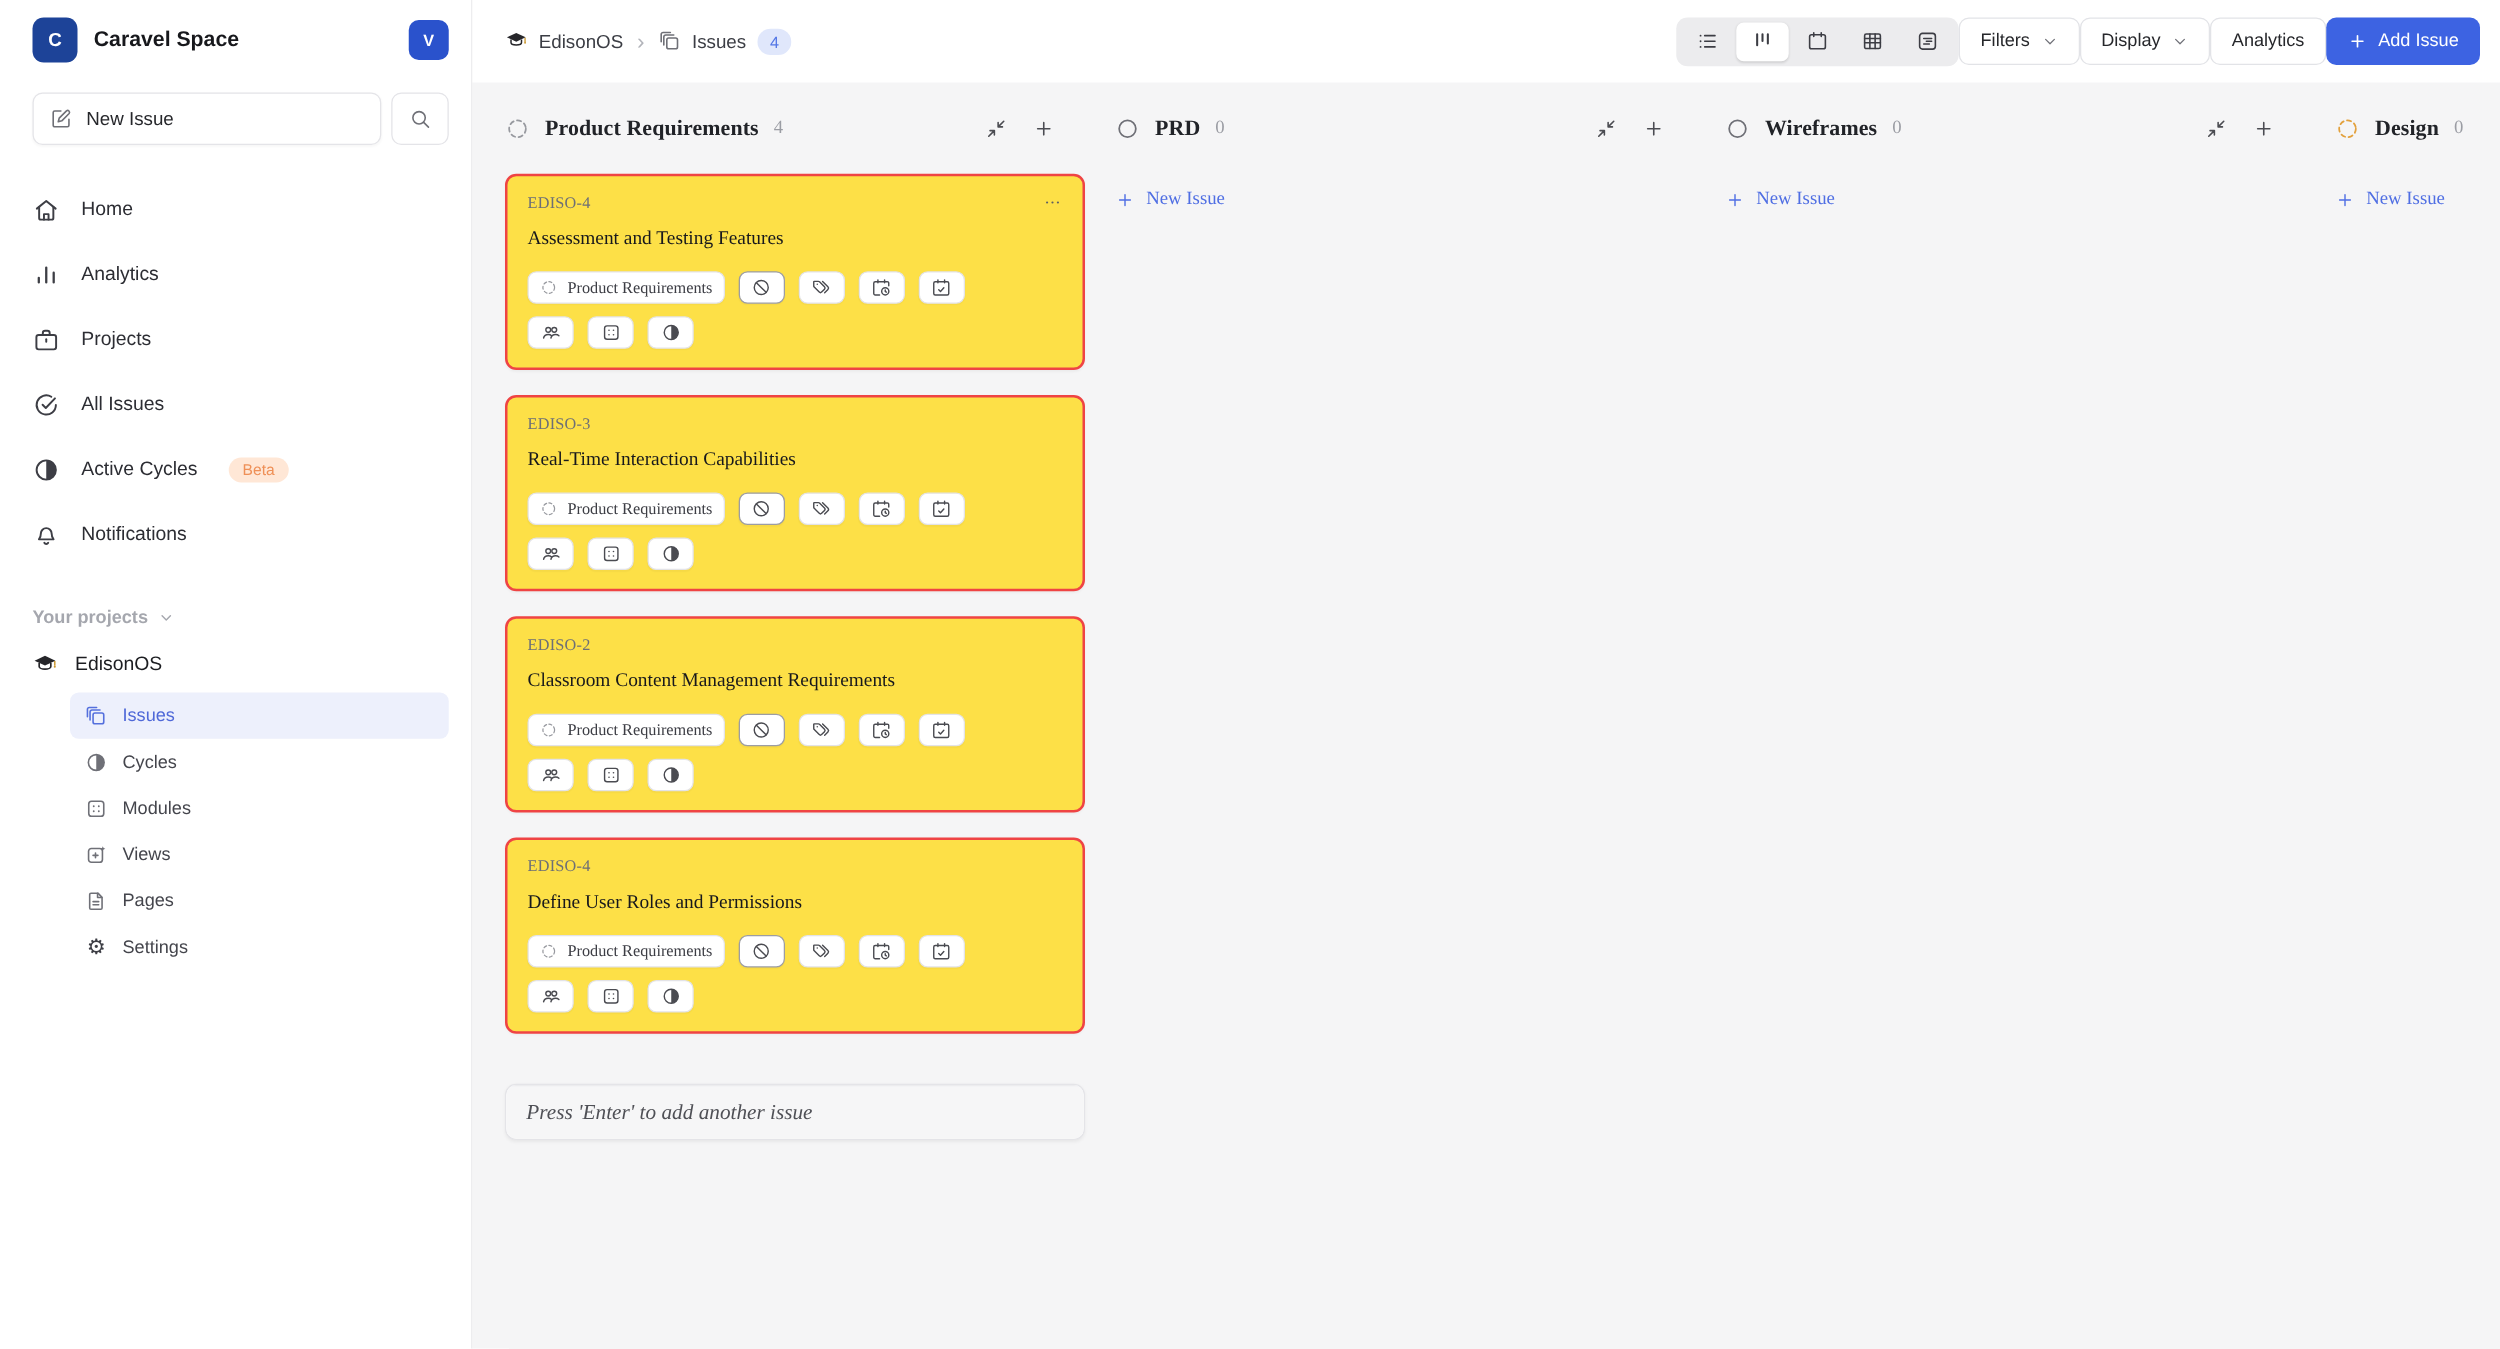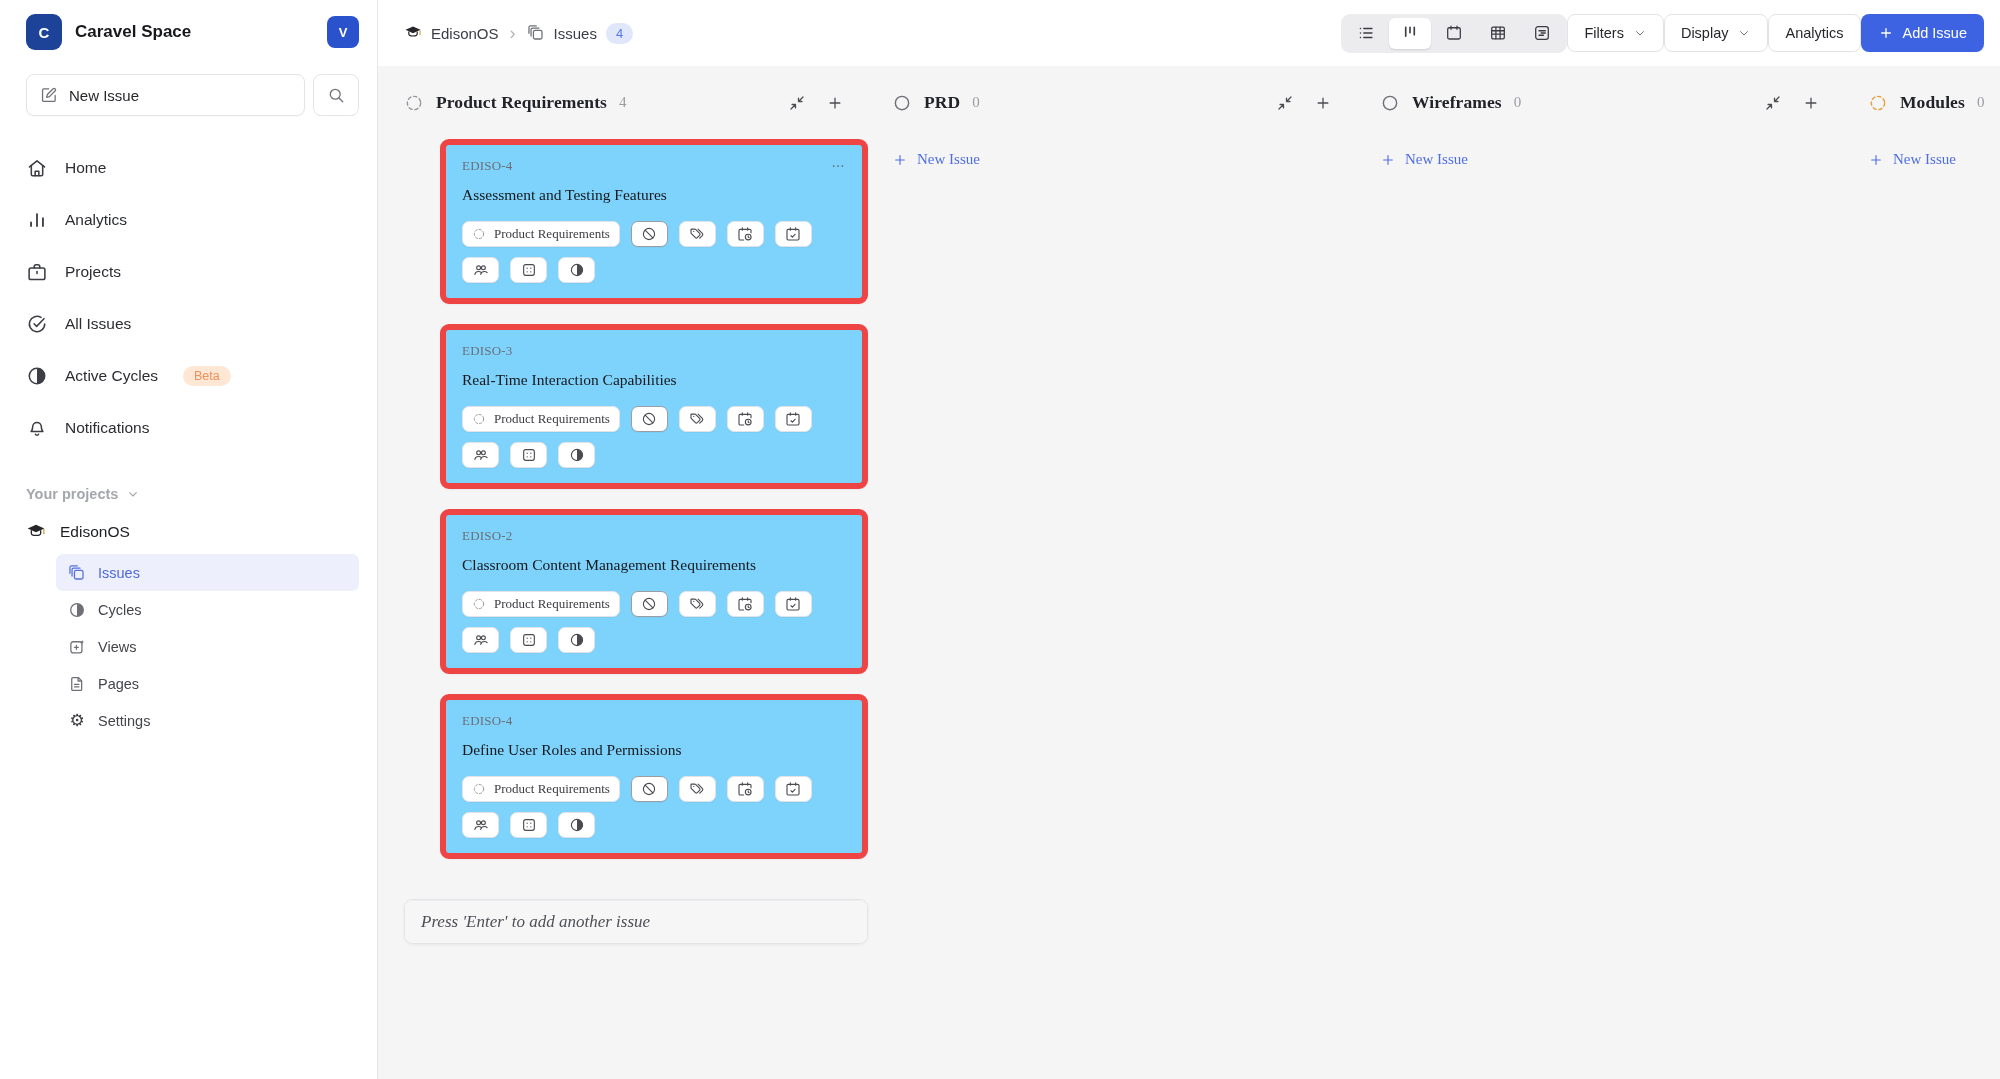--- a/index.html
+++ b/index.html
@@ -65,22 +65,22 @@
   
   .board { flex:1; padding:26px 0 0 26px; display:flex; gap:24px; overflow:hidden;font-family:Liberation Serif, serif; }
   .col { width:464px; min-width:464px; display:flex; flex-direction:column; }
   .col-head { display:flex; align-items:center; margin-bottom:26px; padding-right:24px; }
   .state-ic { margin-right:12px; display:flex; }
   .col-title { font-size:17.5px; font-weight:700; color:#212328; letter-spacing:.1px; }
   .col-count { font-size:15px; color:#9b9da4; margin-left:12px; }
   .col-tools { margin-left:auto; display:flex; align-items:center; gap:20px; color:#4b4c52; }
   .tool-btn { background:none; border:none; color:#4b4c52; display:flex; cursor:pointer; padding:0; }
   .cards { display:flex; flex-direction:column; gap:20px; }
-  .card { background:#7dd3fc; border:6px solid #ef4444; border-radius:9px; padding:13px 16px 15px;
-    box-shadow:0 1px 2px rgba(0,0,0,.04); cursor:pointer;margin-left:36px; }
+  .card { background:#fde047; border:2px solid #ef4444; border-radius:9px; padding:13px 16px 15px;
+    box-shadow:0 1px 2px rgba(0,0,0,.04); cursor:pointer; }
   .card-top { display:flex; align-items:flex-start; }
   .card-id { font-size:13px; color:#6d6f76; letter-spacing:.2px; }
   .card-menu { margin-left:auto; background:none; border:none; color:#5c5d63; cursor:pointer; display:flex; }
   .card-title { font-size:15.5px; color:#17181c; margin-top:12px; font-weight:400; }
   .pill-row { display:flex; gap:11px; margin-top:17px; align-items:center; }
   .pill-row2 { margin-top:10px; }
   .pill { height:26px; border:1px solid #e3e3e7; border-radius:7px; background:#fff;
     display:inline-flex; align-items:center; gap:8px; padding:0 9px; font-size:13px; color:#3c3d44;
     box-shadow:0 1px 1px rgba(0,0,0,.03); cursor:pointer; }
   .ipill { width:37px; justify-content:center; padding:0; color:#4a4b51; }
@@ -229,20 +229,32 @@
             <svg class="ic i18 dim" viewBox="0 0 24 24">
               <circle cx="12" cy="12" r="8.4"></circle>
               <path d="M12 3.6a8.4 8.4 0 0 1 0 16.8z" fill="currentColor" stroke="none"></path>
             </svg>
           </span>
         <span>Cycles</span>
       </div>
       <div class="sub-item">
         <span style="display:flex">
             <svg class="ic i18 dim" viewBox="0 0 24 24">
+              <rect x="4" y="4" width="16" height="16" rx="3"></rect>
+              <circle cx="9.3" cy="9.3" r="1" fill="currentColor" stroke="none"></circle>
+              <circle cx="14.7" cy="9.3" r="1" fill="currentColor" stroke="none"></circle>
+              <circle cx="9.3" cy="14.7" r="1" fill="currentColor" stroke="none"></circle>
+              <circle cx="14.7" cy="14.7" r="1" fill="currentColor" stroke="none"></circle>
+            </svg>
+          </span>
+        <span>Modules</span>
+      </div>
+      <div class="sub-item">
+        <span style="display:flex">
+            <svg class="ic i18 dim" viewBox="0 0 24 24">
               <rect x="3.8" y="5" width="14.8" height="14.8" rx="3"></rect>
               <path d="M8.6 12.4h5.2M11.2 9.8v5.2"></path>
               <path d="m19 2.6.8 1.9 1.9.8-1.9.8-.8 1.9-.8-1.9-1.9-.8 1.9-.8z" fill="currentColor" stroke="none"></path>
             </svg>
           </span>
         <span>Views</span>
       </div>
       <div class="sub-item">
         <span style="display:flex">
             <svg class="ic i18 dim" viewBox="0 0 24 24">
@@ -777,21 +789,21 @@
         </button>
       </div>
 
       <div class="col">
         <div class="col-head">
           <span class="state-ic design-state">
               <svg class="ic i20" viewBox="0 0 24 24">
                 <circle cx="12" cy="12" r="8" stroke-dasharray="4 3.4"></circle>
               </svg>
             </span>
-          <span class="col-title">Modules</span>
+          <span class="col-title">Design</span>
           <span class="col-count">0</span>
         </div>
         <button class="link-new">
           <span style="display:flex">
               <svg class="ic i16" viewBox="0 0 24 24">
                 <path d="M12 5.5v13M5.5 12h13"></path>
               </svg>
             </span>
           <span>New Issue</span>
         </button>

